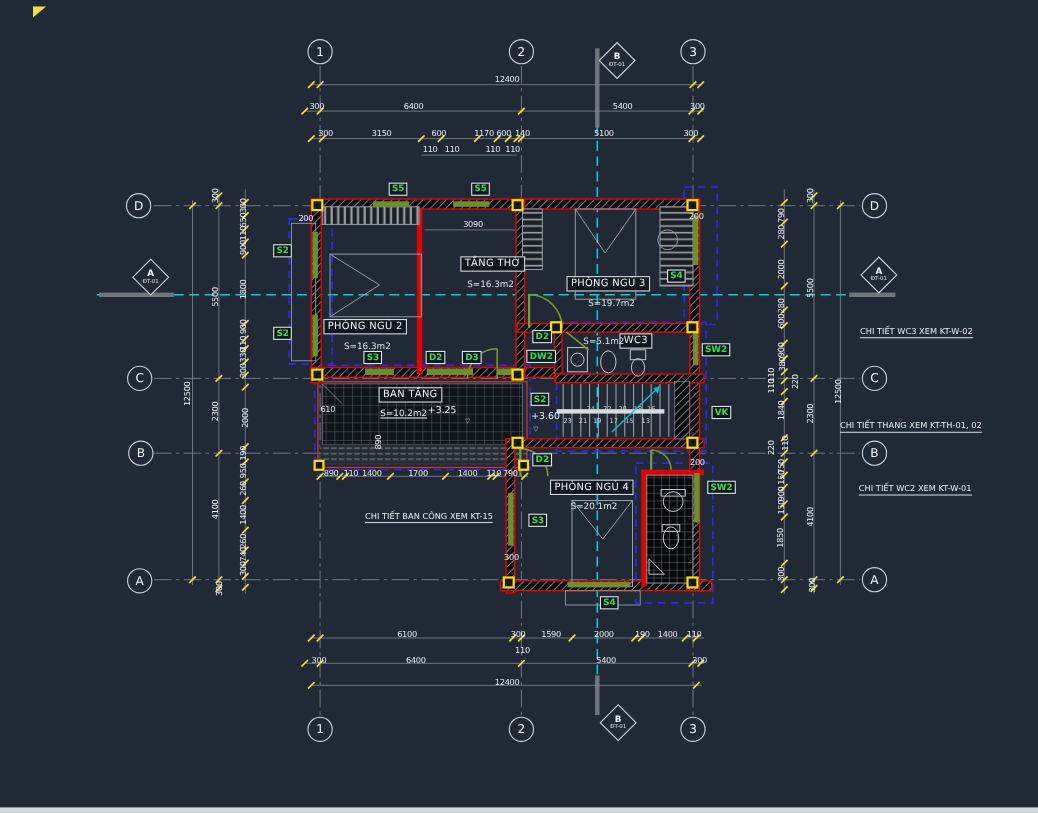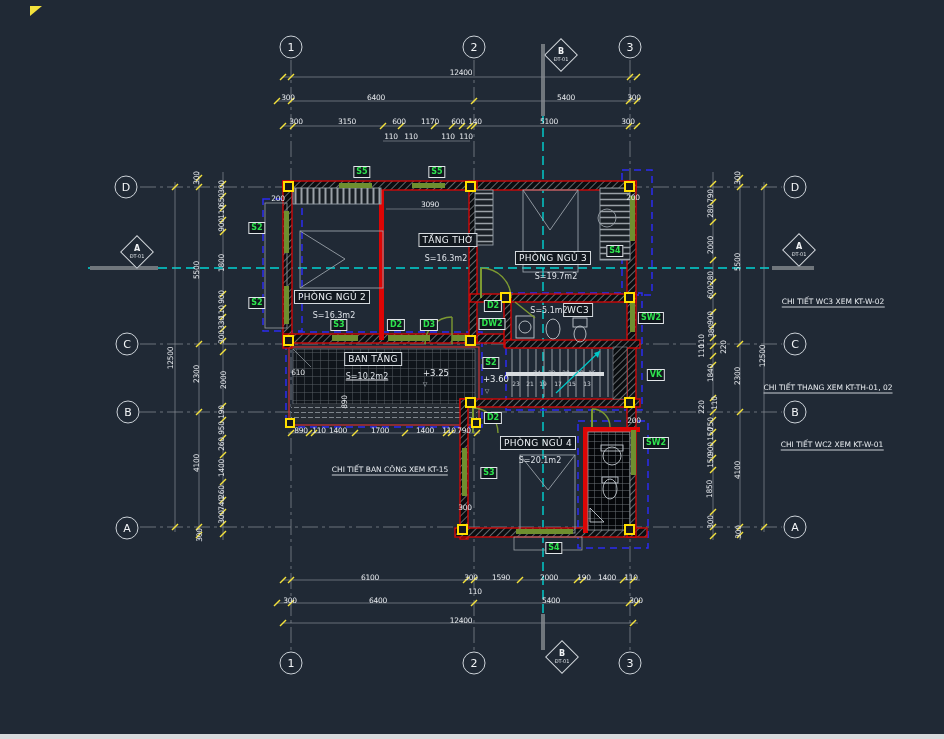--- a/index.html
+++ b/index.html
@@ -345,21 +345,21 @@
 
   <div id="annlayer">
       <div class="ann dim" style="left: 461px; top: 72px;">12400</div>
       <div class="ann dim" style="left: 288px; top: 97px;">300</div>
       <div class="ann dim" style="left: 376px; top: 97px;">6400</div>
       <div class="ann dim" style="left: 566px; top: 97px;">5400</div>
       <div class="ann dim" style="left: 634px; top: 97px;">300</div>
       <div class="ann dim" style="left: 296px; top: 121px;">300</div>
       <div class="ann dim" style="left: 347px; top: 121px;">3150</div>
       <div class="ann dim" style="left: 399px; top: 121px;">600</div>
-      <div class="ann dim" style="left: 430px; top: 121px;">1170</div>
+      <div class="ann dim" style="left: 440px; top: 121px;">1170</div>
       <div class="ann dim" style="left: 458px; top: 121px;">600</div>
       <div class="ann dim" style="left: 475px; top: 121px;">140</div>
       <div class="ann dim" style="left: 549px; top: 121px;">5100</div>
       <div class="ann dim" style="left: 628px; top: 121px;">300</div>
       <div class="ann dim" style="left: 391px; top: 136px;">110</div>
       <div class="ann dim" style="left: 411px; top: 136px;">110</div>
       <div class="ann dim" style="left: 448px; top: 136px;">110</div>
       <div class="ann dim" style="left: 466px; top: 136px;">110</div>
       <div class="ann dim" style="left: 278px; top: 198px;">200</div>
       <div class="ann dim" style="left: 430px; top: 204px;">3090</div>
@@ -460,21 +460,21 @@
       <div class="ann rname" style="left: 553px; top: 258px;">PHÒNG NGỦ 3</div>
       <div class="ann rarea" style="left: 556px; top: 276px;">S=19.7m2</div>
       <div class="ann rname" style="left: 538px; top: 443px;">PHÒNG NGỦ 4</div>
       <div class="ann rarea" style="left: 540px; top: 460px;">S=20.1m2</div>
       <div class="ann rname" style="left: 578px; top: 310px;">WC3</div>
       <div class="ann rarea" style="left: 549px; top: 310px;">S=5.1m2</div>
       <div class="ann rname" style="left: 373px; top: 359px;">BAN TẦNG</div>
       <div class="ann rarea" style="left: 367px; top: 376px; text-decoration: underline;">S=10.2m2</div>
       <div class="ann level" style="left: 496px; top: 379px;">+3.60</div>
       <div class="ann lvlsym" style="left: 487px; top: 390px;">▽</div>
-      <div class="ann level" style="left: 436px; top: 373px; text-align: center;">+3.25</div>
+      <div class="ann level" style="left: 402px; top: 373px; text-align: center;">+3.25</div>
       <div class="ann lvlsym" style="left: 425px; top: 383px;">▽</div>
       <div class="ann snum" style="left: 537px; top: 372px;">24</div>
       <div class="ann snum" style="left: 552px; top: 372px;">22</div>
       <div class="ann snum" style="left: 566px; top: 372px;">20</div>
       <div class="ann snum" style="left: 580px; top: 372px;">18</div>
       <div class="ann snum" style="left: 592px; top: 372px;">16</div>
       <div class="ann snum" style="left: 516px; top: 383px;">23</div>
       <div class="ann snum" style="left: 530px; top: 383px;">21</div>
       <div class="ann snum" style="left: 543px; top: 383px;">19</div>
       <div class="ann snum" style="left: 558px; top: 383px;">17</div>

